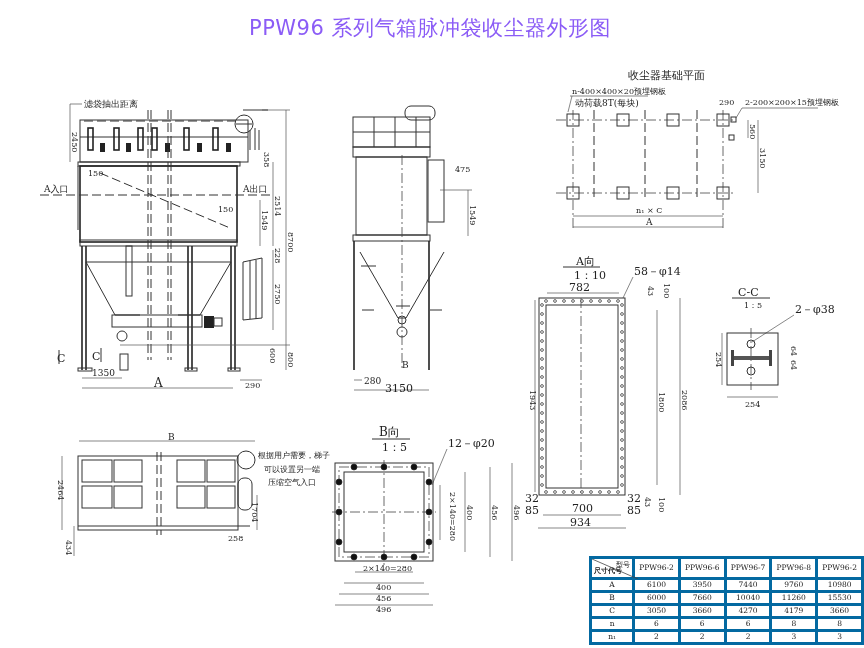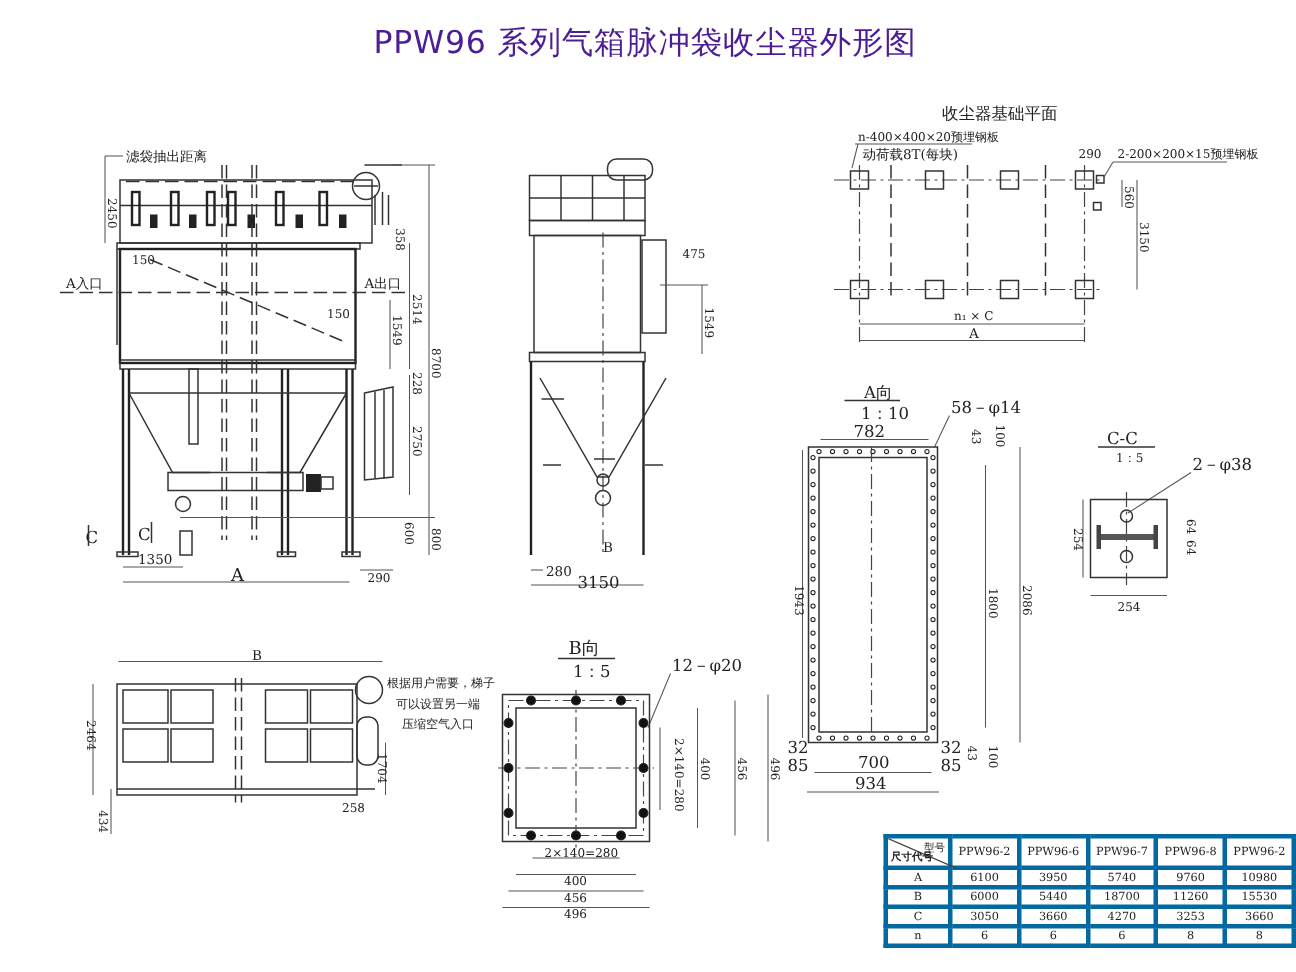--- a/index.html
+++ b/index.html
@@ -1,19 +1,19 @@
 <!DOCTYPE html>
 <html><head>
 <meta charset="utf-8">
 <style>
   html, body { margin:0; padding:0; background:#ffffff; }
   body { width:864px; height:648px; position:relative; overflow:hidden;
          font-family:"DejaVu Serif", serif; color:#111; }
   #title { position:absolute; left:0; top:14px; width:860px; text-align:center;
-           font-family:"DejaVu Sans", sans-serif; font-size:21px; color:#4c1d95; letter-spacing:0.5px; }
+           font-family:"DejaVu Sans", sans-serif; font-size:21px; color:#8b5cf6; letter-spacing:0.5px; }
   #drawing { position:absolute; left:0; top:0; }
   svg text { font-family:"DejaVu Serif", serif; fill:#222; }
   .ln { stroke:#333; stroke-width:1; fill:none; }
   .thk { stroke:#222; stroke-width:1.6; fill:none; }
   .dash { stroke:#333; stroke-width:1; fill:none; stroke-dasharray:9 4; }
   .cl { stroke:#444; stroke-width:0.8; fill:none; stroke-dasharray:10 3 2 3; }
   .dim { stroke:#555; stroke-width:0.7; fill:none; }
   .t7 { font-size:8px; }
   .t8 { font-size:9px; }
   .t10 { font-size:11px; }
@@ -404,42 +404,50 @@
       <th>PPW96-7</th>
       <th>PPW96-8</th>
       <th>PPW96-2</th>
     </tr>
   </thead>
   <tbody id="spec-body">
       <tr>
         <td>A</td>
         <td>6100</td>
         <td>3950</td>
-        <td>5740</td>
+        <td>7440</td>
         <td>9760</td>
         <td>10980</td>
       </tr>
       <tr>
         <td>B</td>
         <td>6000</td>
-        <td>5440</td>
-        <td>18700</td>
+        <td>7660</td>
+        <td>10040</td>
         <td>11260</td>
         <td>15530</td>
       </tr>
       <tr>
         <td>C</td>
         <td>3050</td>
         <td>3660</td>
         <td>4270</td>
-        <td>3253</td>
+        <td>4179</td>
         <td>3660</td>
       </tr>
       <tr>
         <td>n</td>
         <td>6</td>
         <td>6</td>
         <td>6</td>
         <td>8</td>
         <td>8</td>
       </tr>
+      <tr>
+        <td>n₁</td>
+        <td>2</td>
+        <td>2</td>
+        <td>2</td>
+        <td>3</td>
+        <td>3</td>
+      </tr>
     </tbody>
 </table>
 
 </body></html>

